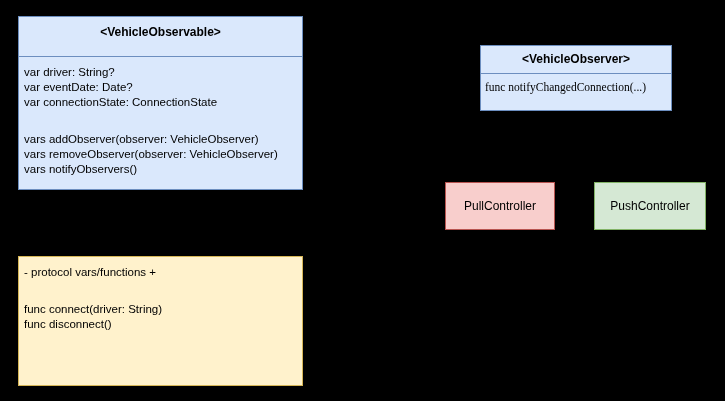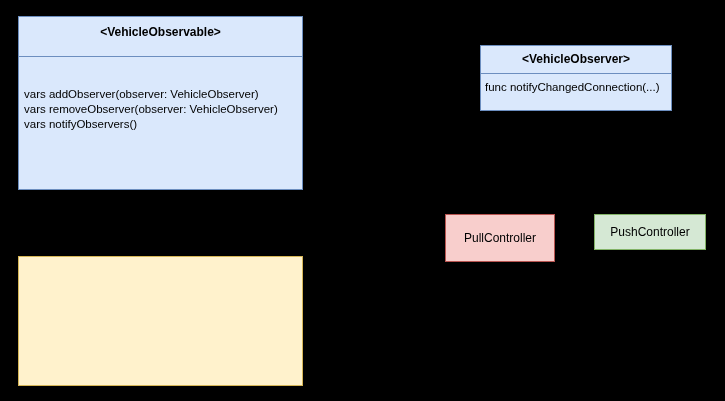--- a/index.html
+++ b/index.html
@@ -25,72 +25,83 @@
       font-weight: bold;
       font-size: 12px;
       text-align: center;
       border-bottom: 1px solid;
       white-space: nowrap;
     }
     .hdr-40 { height: 40px; padding-top: 8px; }
     .hdr-28 { height: 28px; padding-top: 6px; }
 
     .uml-body { padding: 8px 4px 0 5px; }
-    .uml-body.tight { padding: 6px 2px 0 4px; }
+    .uml-body.tight { padding: 6px 2px 0 4px; font-family: Liberation Serif, serif; }
 
     .member {
       font-size: 11.5px;
       line-height: 15px;
       min-height: 15px;
       white-space: nowrap;
     }
 
     .group-gap { margin-top: 22px; }
 
     .simple-box {
       position: absolute;
       border: 1px solid #000;
       color: #000;
       font-size: 12px;
       display: flex;
       align-items: center;
       justify-content: center;
       white-space: nowrap;
-      margin-top: 32px;
     }
   </style>
 </head>
 <body>
 
 <div class="canvas" style="background-color: rgb(0, 0, 0);">
 
   <div class="uml-box" style="left: 18px; top: 16px; width: 285px; height: 174px; background-color: rgb(218, 232, 252); border-color: rgb(108, 142, 191);">
     <div class="uml-header hdr-40" style="border-bottom-color: rgb(108, 142, 191);">&lt;VehicleObservable&gt;</div>
     <div class="uml-body">
+      <div>
+        <div class="member">var driver: String?</div>
+        <div class="member">var eventDate: Date?</div>
+        <div class="member">var connectionState: ConnectionState</div>
+      </div>
       <div class="group-gap">
         <div class="member">vars addObserver(observer: VehicleObserver)</div>
         <div class="member">vars removeObserver(observer: VehicleObserver)</div>
         <div class="member">vars notifyObservers()</div>
       </div>
     </div>
   </div>
 
   <div class="uml-box" style="left: 480px; top: 45px; width: 192px; height: 66px; background-color: rgb(218, 232, 252); border-color: rgb(108, 142, 191);">
     <div class="uml-header hdr-28" style="border-bottom-color: rgb(108, 142, 191); text-align: center;">&lt;VehicleObserver&gt;</div>
     <div class="uml-body tight">
       <div class="member">func notifyChangedConnection(...)</div>
     </div>
   </div>
 
   <div class="simple-box" style="left: 445px; top: 182px; width: 110px; height: 48px; background-color: rgb(248, 206, 204); border-color: rgb(184, 84, 80);">
     <span>PullController</span>
   </div>
 
-  <div class="simple-box" style="left: 594px; top: 182px; width: 112px; height: 36px; background-color: rgb(213, 232, 212); border-color: rgb(130, 179, 102);">
+  <div class="simple-box" style="left: 594px; top: 182px; width: 112px; height: 48px; background-color: rgb(213, 232, 212); border-color: rgb(130, 179, 102);">
     <span>PushController</span>
   </div>
 
   <div class="uml-box" style="left: 18px; top: 256px; width: 285px; height: 130px; background-color: rgb(255, 242, 204); border-color: rgb(214, 182, 86);">
     <div class="uml-body">
+      <div>
+        <div class="member">- protocol vars/functions +</div>
+      </div>
+      <div class="group-gap">
+        <div class="member">func connect(driver: String)</div>
+        <div class="member">func disconnect()</div>
+      </div>
     </div>
   </div>
 
 </div>
 
 </body></html>

